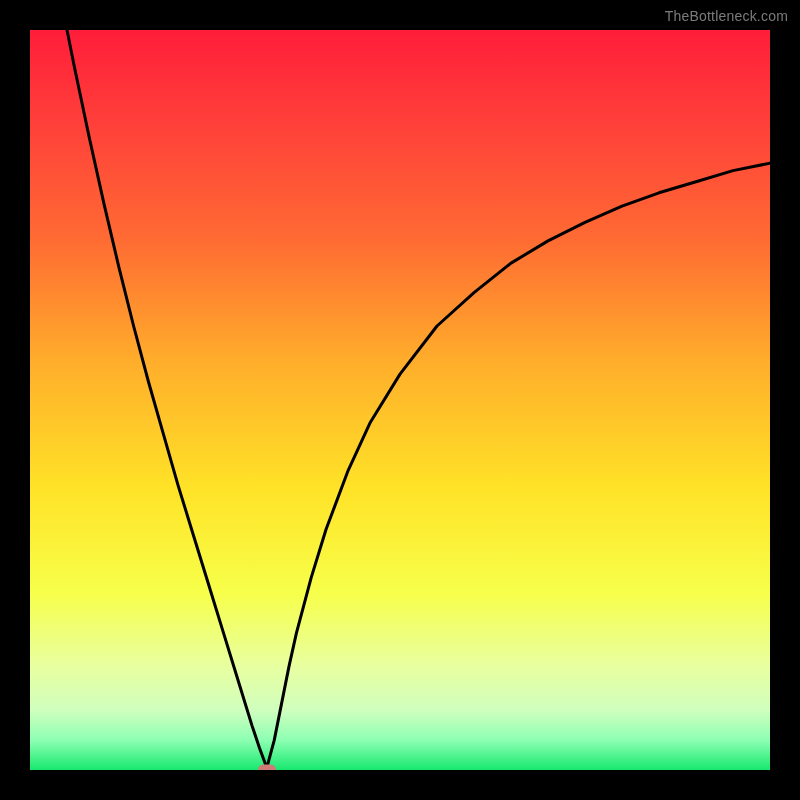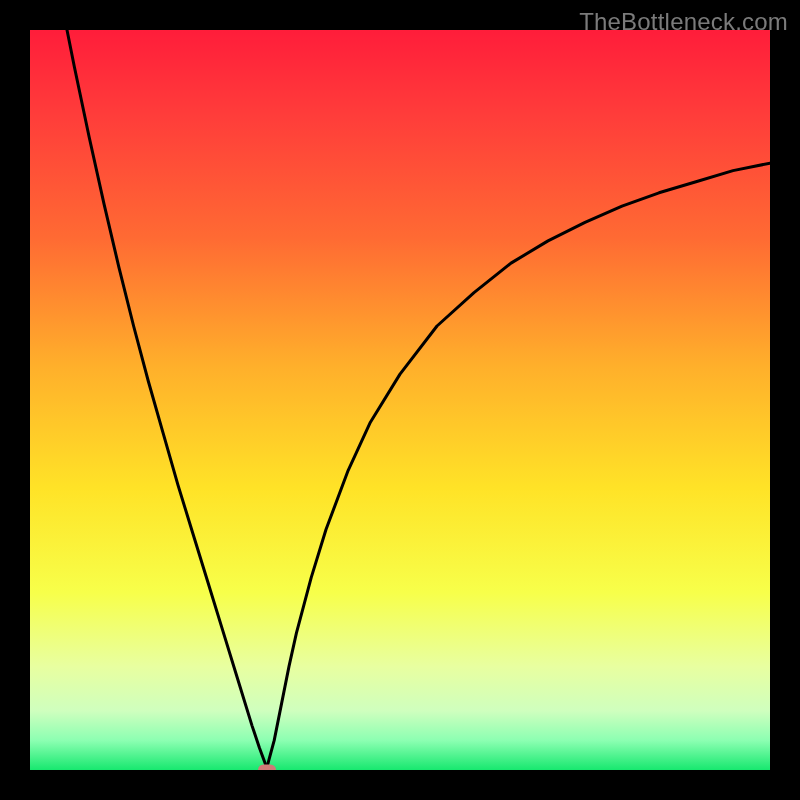--- a/index.html
+++ b/index.html
@@ -40,21 +40,21 @@
     width: 18px;
     height: 11px;
     border-radius: 6px;
     transform: translate(-50%, -50%);
   }
   .watermark {
     position: absolute;
     top: 8px;
     right: 12px;
     color: #7b7b7b;
-    font-size: 24px;
+    font-size: 14px;
     font-weight: 400;
     letter-spacing: 0.2px;
     user-select: none;
   }
 </style>
 </head>
 <body>
 
 <div class="frame">
 

